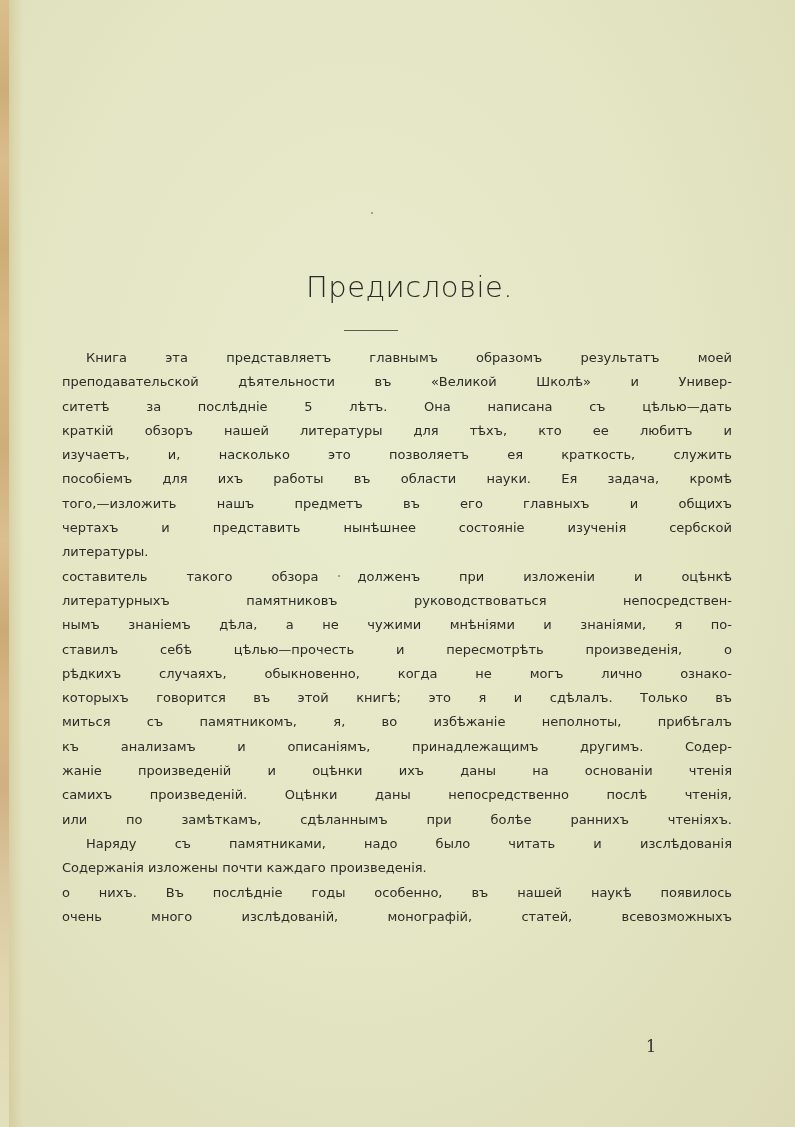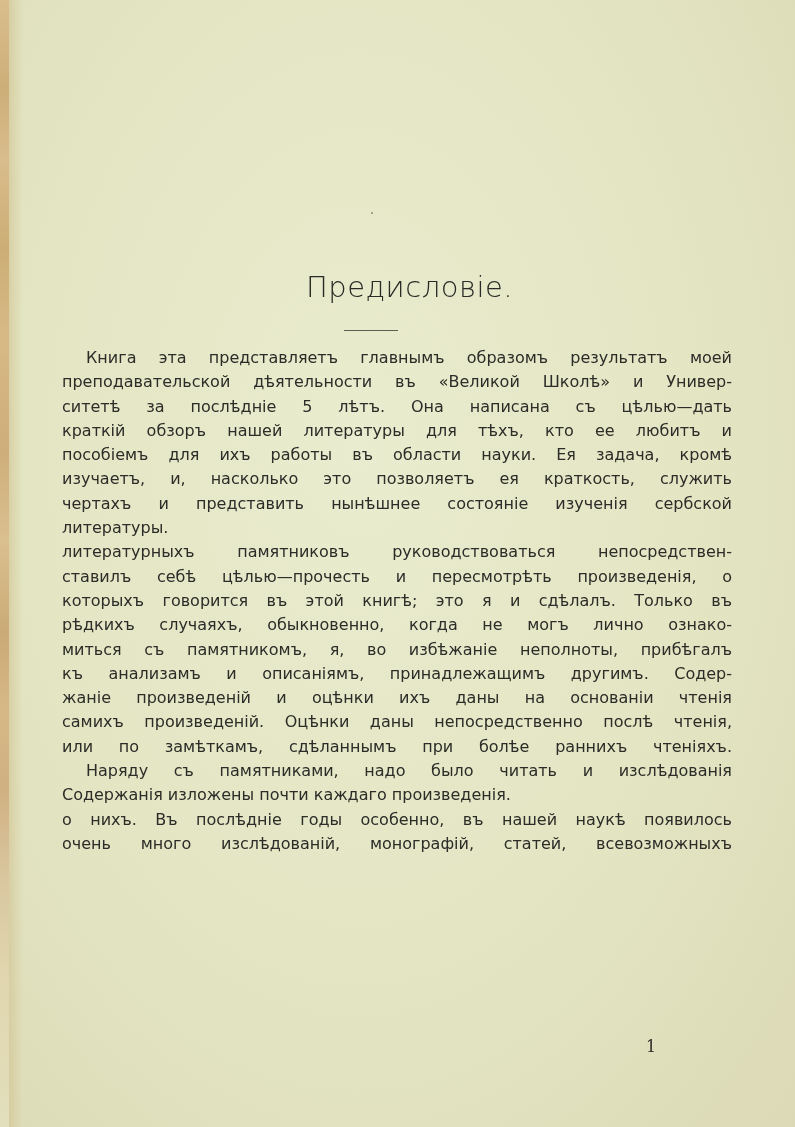--- a/index.html
+++ b/index.html
@@ -63,21 +63,21 @@
       width: 54px;
       height: 0;
       border-top: 1px solid #5d5d52;
     }
     .body-text {
       position: absolute;
       left: 62px;
       top: 346px;
       width: 670px;
       font-family: "DejaVu Sans", sans-serif;
-      font-size: 16px;
+      font-size: 13px;
       color: #2c2c28;
     }
     .line {
       display: block;
       height: 24.3px;
       line-height: 24.3px;
       white-space: nowrap;
       text-align: justify;
       text-align-last: justify;
       width: 670px;
@@ -117,29 +117,32 @@
 
   <h1 class="title">Предисловiе.</h1>
   <div class="title-rule"></div>
 
   <div class="body-text">
 
     <span class="line indent">Книга эта представляетъ главнымъ образомъ результатъ моей</span>
     <span class="line">преподавательской дѣятельности въ «Великой Школѣ» и Универ-</span>
     <span class="line">ситетѣ за послѣднiе 5 лѣтъ. Она написана съ цѣлью—дать</span>
     <span class="line">краткiй обзоръ нашей литературы для тѣхъ, кто ее любитъ и</span>
+    <span class="line">изучаетъ, и, насколько это позволяетъ ея краткость, служить</span>
     <span class="line">пособiемъ для ихъ работы въ области науки. Ея задача, кромѣ</span>
-    <span class="line">изучаетъ, и, насколько это позволяетъ ея краткость, служить</span>
+    <span class="line">того,—изложить нашъ предметъ въ его главныхъ и общихъ</span>
     <span class="line">чертахъ и представить нынѣшнее состоянiе изученiя сербской</span>
     <span class="line last">литературы.</span>
 
+    <span class="line">составитель такого обзора долженъ при изложенiи и оцѣнкѣ</span>
     <span class="line">литературныхъ памятниковъ руководствоваться непосредствен-</span>
+    <span class="line">нымъ знанiемъ дѣла, а не чужими мнѣнiями и знанiями, я по-</span>
     <span class="line">ставилъ себѣ цѣлью—прочесть и пересмотрѣть произведенiя, о</span>
+    <span class="line">рѣдкихъ случаяхъ, обыкновенно, когда не могъ лично ознако-</span>
     <span class="line">которыхъ говорится въ этой книгѣ; это я и сдѣлалъ. Только въ</span>
-    <span class="line">рѣдкихъ случаяхъ, обыкновенно, когда не могъ лично ознако-</span>
     <span class="line">миться съ памятникомъ, я, во избѣжанiе неполноты, прибѣгалъ</span>
     <span class="line">къ анализамъ и описанiямъ, принадлежащимъ другимъ. Содер-</span>
     <span class="line">жанiе произведенiй и оцѣнки ихъ даны на основанiи чтенiя</span>
     <span class="line">самихъ произведенiй. Оцѣнки даны непосредственно послѣ чтенiя,</span>
     <span class="line">или по замѣткамъ, сдѣланнымъ при болѣе раннихъ чтенiяхъ.</span>
     <span class="line indent">Наряду съ памятниками, надо было читать и изслѣдованiя</span>
 
     <span class="line last">Содержанiя изложены почти каждаго произведенiя.</span>
     <span class="line">о нихъ. Въ послѣднiе годы особенно, въ нашей наукѣ появилось</span>
     <span class="line">очень много изслѣдованiй, монографiй, статей, всевозможныхъ</span>

